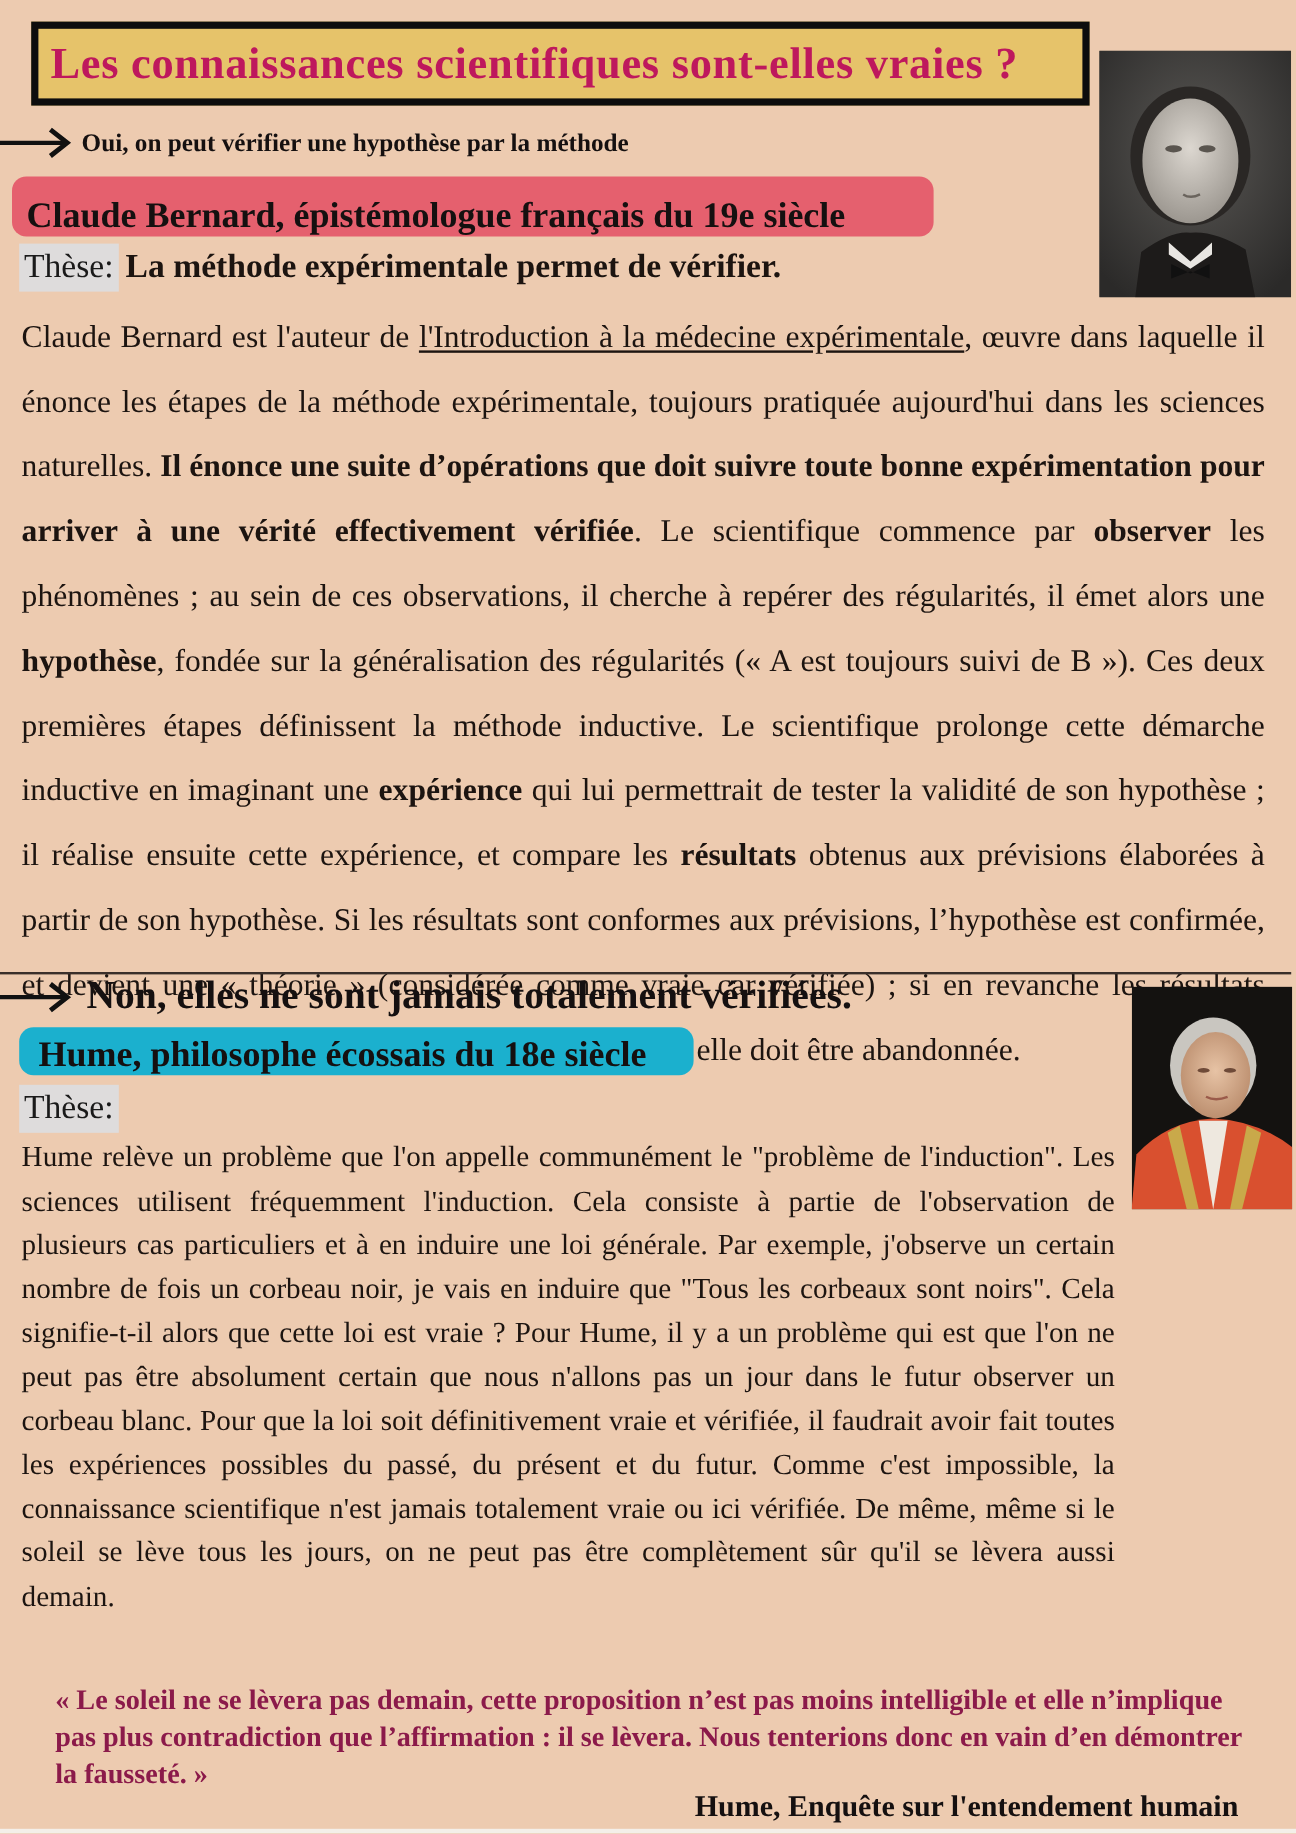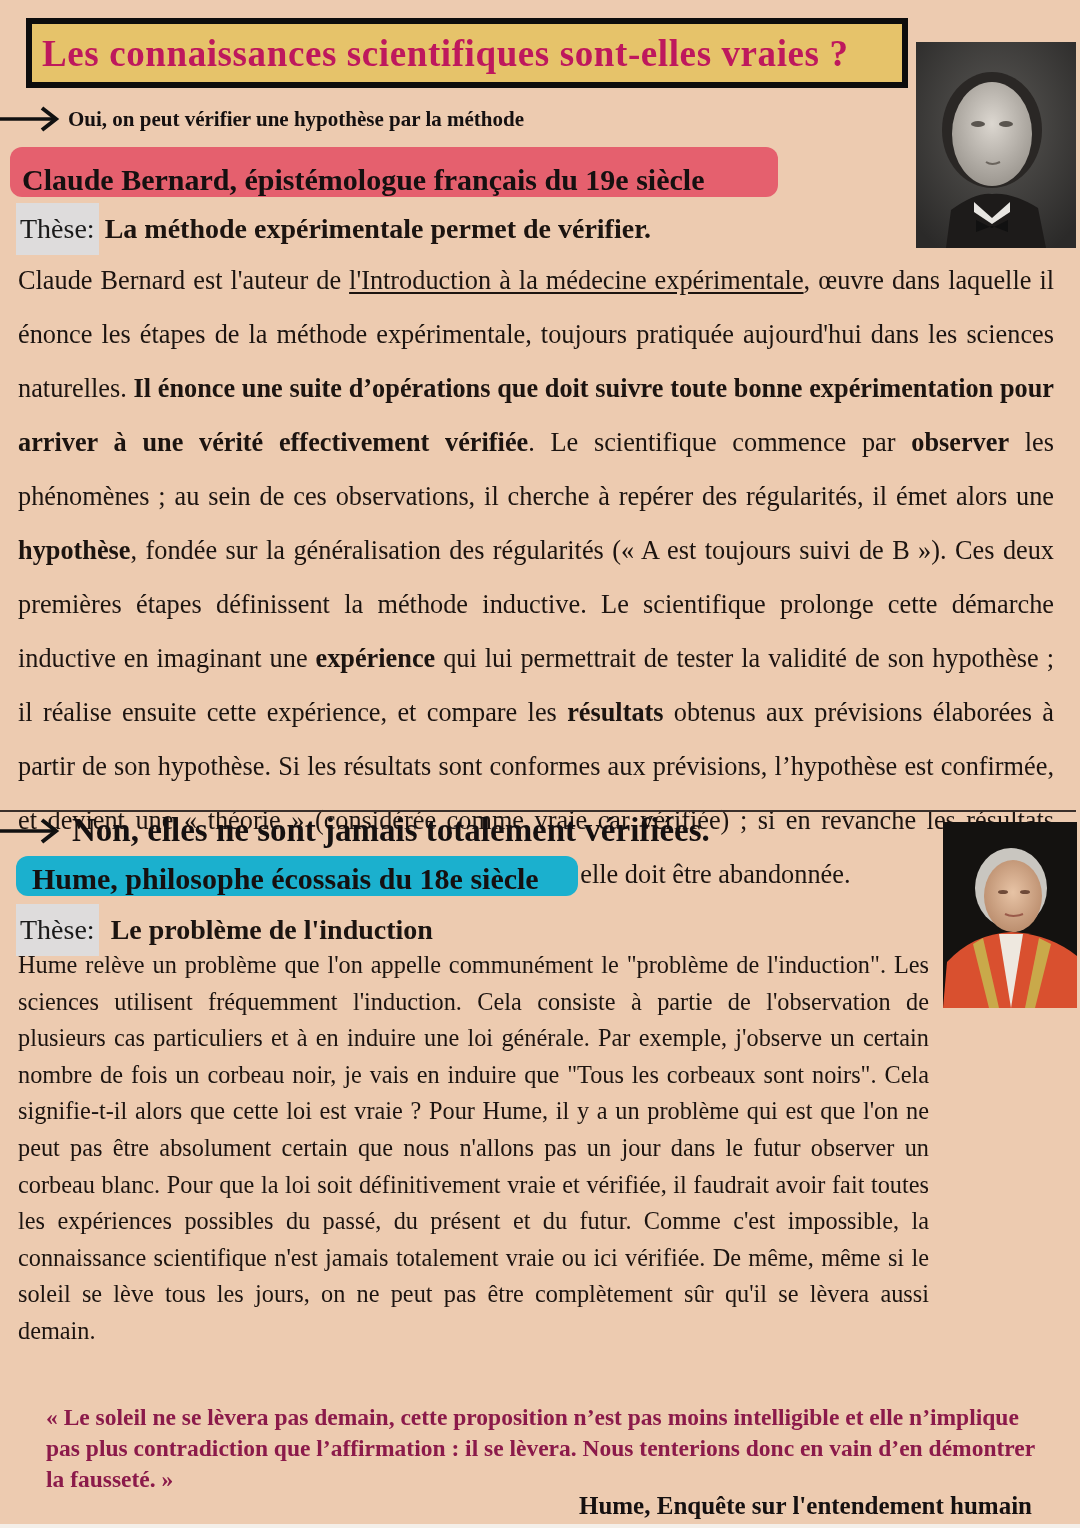--- a/index.html
+++ b/index.html
@@ -43,21 +43,21 @@
     }
     .pill-bernard { left: 10px; top: 147px; width: 768px; height: 50px; background: #E5606E; }
     .pill-hume { left: 16px; top: 856px; width: 562px; height: 40px; background: #1BB0CE; padding-left: 16px; font-size: 30px; }
 
     .these-line {
       position: absolute; display: flex; align-items: center;
       font-family: "Liberation Serif", serif; font-size: 28px;
     }
     .these-label {
       background: #DEDCDC; padding: 0 4px; font-weight: normal; color: #1a1a1a;
-      height: 52px; display: flex; align-items: center;
+      height: 40px; display: flex; align-items: center;
     }
     .these-value { font-weight: bold; margin-left: 6px; }
     .these-bernard { left: 16px; top: 203px; }
     .these-hume { left: 16px; top: 904px; }
     .these-hume .these-value { margin-left: 12px; }
 
     .body-text {
       position: absolute; text-align: justify;
       font-family: "Liberation Serif", serif; color: #1c1410;
     }
@@ -170,21 +170,20 @@
     <path d="M96 116 L82 186 L92 186 L108 122 Z" fill="#c9a94a"></path>
     <path d="M56 112 L68 186 L80 112 Z" fill="#eee8df"></path>
     <ellipse cx="60" cy="70" rx="5" ry="2" fill="#6e4a38"></ellipse>
     <ellipse cx="82" cy="70" rx="5" ry="2" fill="#6e4a38"></ellipse>
     <path d="M62 92 Q70 96 80 92" stroke="#9a5a4a" stroke-width="2" fill="none"></path>
   </svg>
 </div>
 
 <div class="these-line these-hume">
   <span class="these-label">Thèse:</span>
-  <span class="these-value">Le problème de l'induction</span>
 </div>
 
 <div class="body-text body-hume">Hume relève un problème que l'on appelle communément le "problème de l'induction". Les sciences utilisent fréquemment l'induction. Cela consiste à partie de l'observation de plusieurs cas particuliers et à en induire une loi générale. Par exemple, j'observe un certain nombre de fois un corbeau noir, je vais en induire que "Tous les corbeaux sont noirs". Cela signifie-t-il alors que cette loi est vraie ? Pour Hume, il y a un problème qui est que l'on ne peut pas être absolument certain que nous n'allons pas un jour dans le futur observer un corbeau blanc. Pour que la loi soit définitivement vraie et vérifiée, il faudrait avoir fait toutes les expériences possibles du passé, du présent et du futur. Comme c'est impossible, la connaissance scientifique n'est jamais totalement vraie ou ici vérifiée. De même, même si le soleil se lève tous les jours, on ne peut pas être complètement sûr qu'il se lèvera aussi demain.</div>
 
 <div class="quote">« Le soleil ne se lèvera pas demain, cette proposition n’est pas moins intelligible et elle n’implique pas plus contradiction que l’affirmation : il se lèvera. Nous tenterions donc en vain d’en démontrer la fausseté. »</div>
 <div class="quote-source">Hume, Enquête sur l'entendement humain</div>
 
 <div class="bottom-edge"></div>
 
 </body></html>

